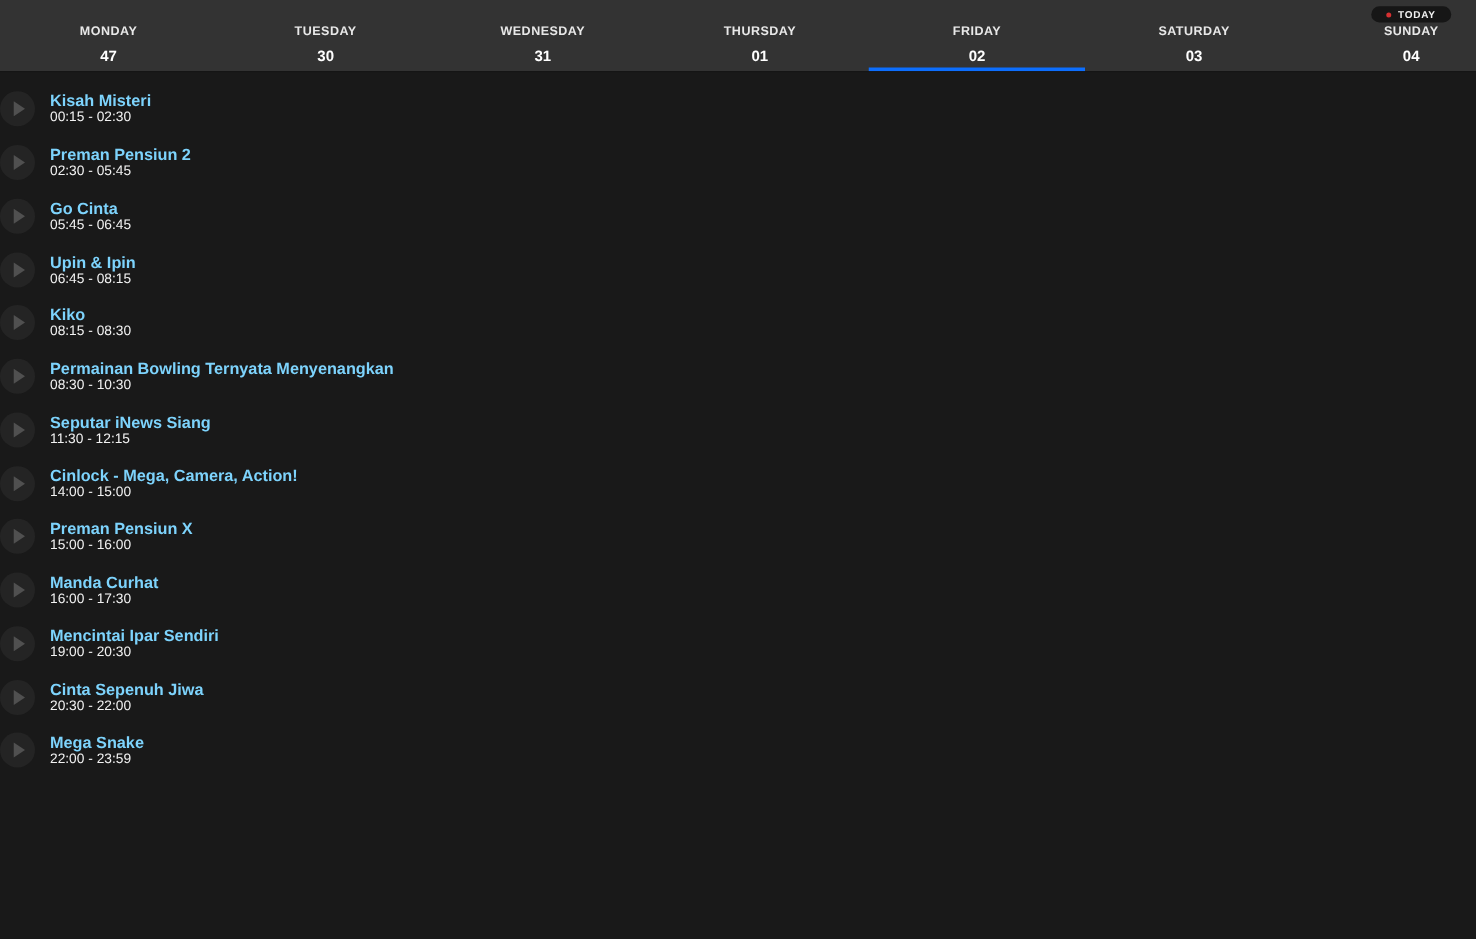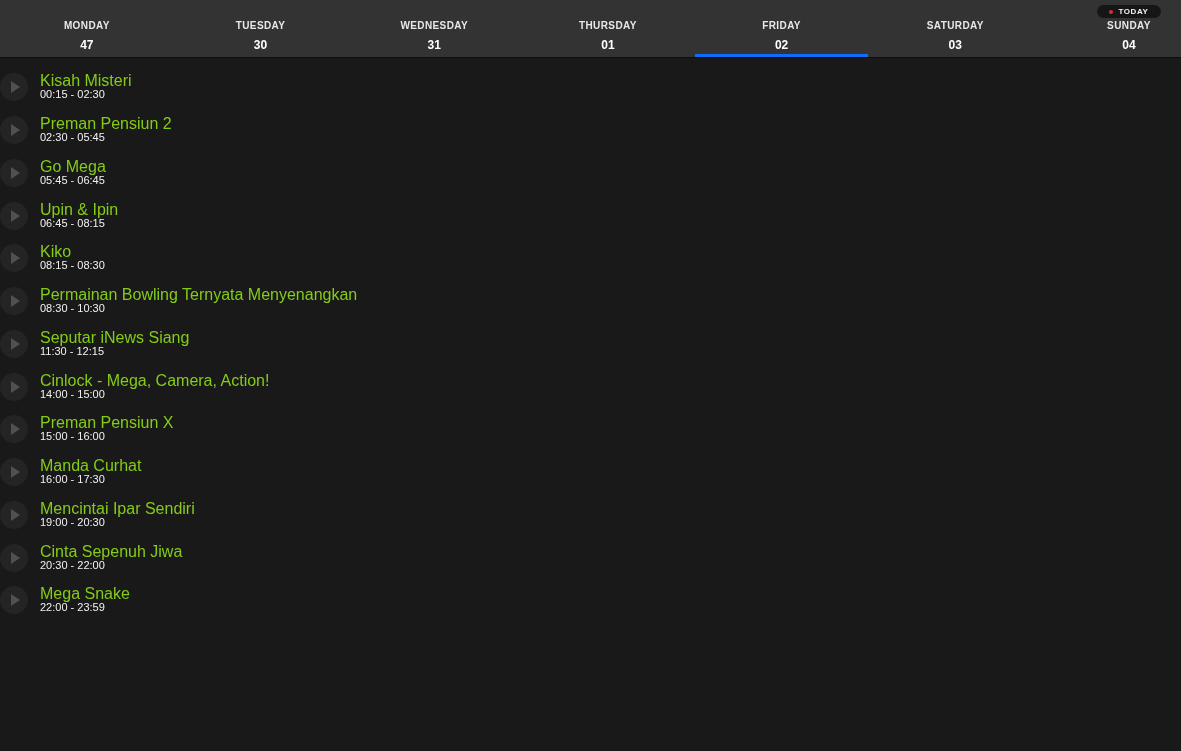--- a/index.html
+++ b/index.html
@@ -106,23 +106,23 @@
     border-bottom: 6px solid transparent;
     border-left: 9px solid #505050;
     margin-left: 3px;
   }
   .program-info {
     margin-left: 12px;
     display: flex;
     flex-direction: column;
   }
   .program-title {
-    font-size: 16px;
-    font-weight: normal;
-    color: #84cc16;
+    font-size: 13px;
+    font-weight: bold;
+    color: #7dd3fc;
     line-height: 13px;
   }
   .program-time {
     margin-top: 2px;
     font-size: 11px;
     color: #f2f2f2;
     line-height: 11px;
   }
 </style>
 </head>
@@ -235,21 +235,21 @@
       <div class="program-title">Preman Pensiun 2</div>
       <div class="program-time">02:30 - 05:45</div>
     </div>
   </div>
 
   <div class="program-row">
     <div class="play-button">
       <span class="play-triangle"></span>
     </div>
     <div class="program-info">
-      <div class="program-title">Go Mega</div>
+      <div class="program-title">Go Cinta</div>
       <div class="program-time">05:45 - 06:45</div>
     </div>
   </div>
 
   <div class="program-row">
     <div class="play-button">
       <span class="play-triangle"></span>
     </div>
     <div class="program-info">
       <div class="program-title">Upin &amp; Ipin</div>

